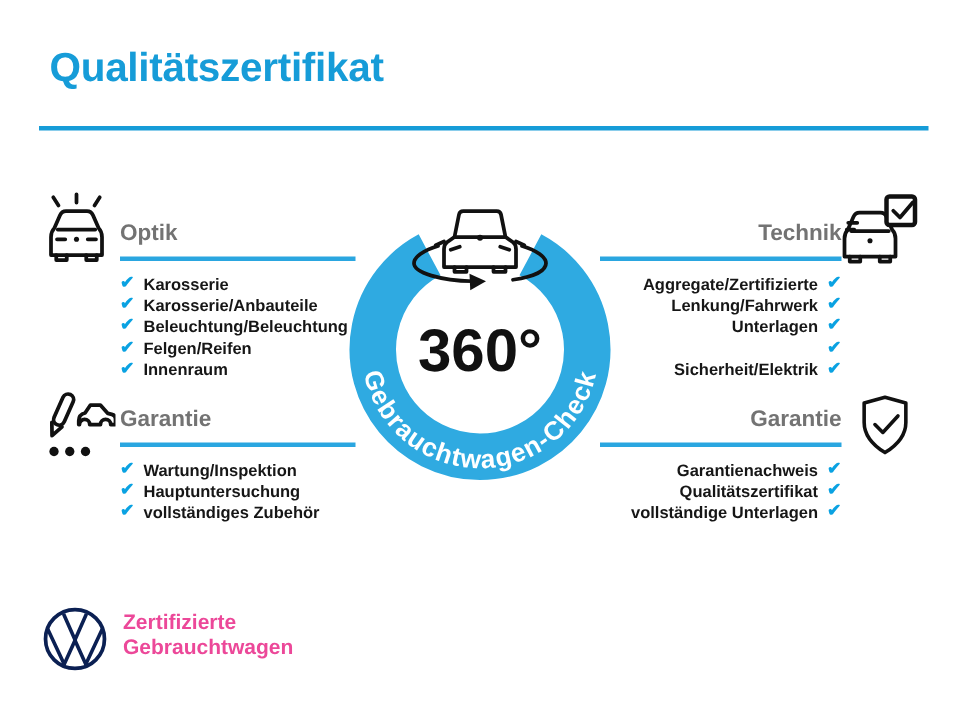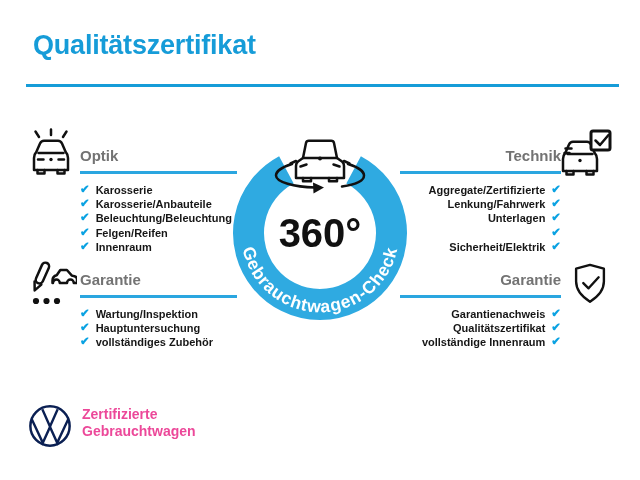--- a/index.html
+++ b/index.html
@@ -165,21 +165,21 @@
     <ul class="right">
         <li>
           <span>Garantienachweis</span>
           <span class="chk">✔</span>
         </li>
         <li>
           <span>Qualitätszertifikat</span>
           <span class="chk">✔</span>
         </li>
         <li>
-          <span>vollständige Innenraum</span>
+          <span>vollständige Unterlagen</span>
           <span class="chk">✔</span>
         </li>
       </ul>
   </div>
 
   <svg class="badge" width="200" height="215" viewBox="0 0 200 215">
 
     <path d="M133.6 49.9 A71.5 71.5 0 1 1 66.4 49.9" fill="none" stroke="#2faae1" stroke-width="31" stroke-linecap="butt"></path>
 
     <defs>

